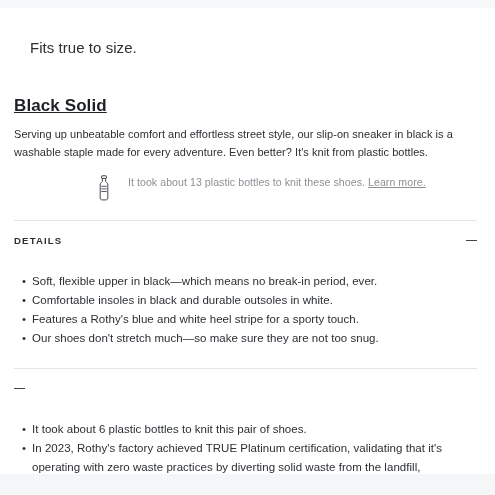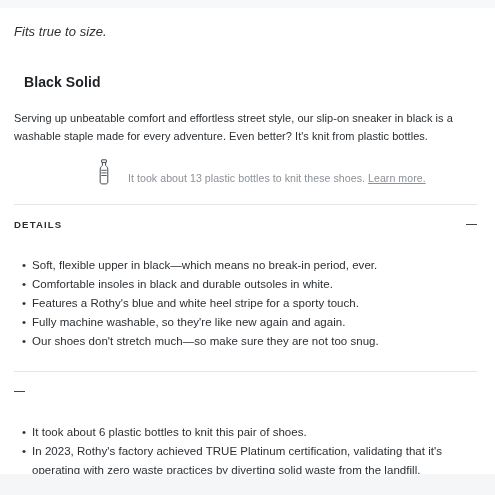--- a/index.html
+++ b/index.html
@@ -44,52 +44,52 @@
   .content {
     position: absolute;
     top: 8px; left: 0;
     width: 495px;
     padding: 0 14px 0 14px;
     box-sizing: border-box;
   }
 
   
   .fit-note {
-    font-size: 13px;
+    font-size: 15px;
     line-height: 16px;
     color: #2b2f33;
-    margin: 0;
+    margin: 16px;
     padding-top: 16px;
     letter-spacing: 0.05px;
-    font-style: italic;
   }
 
   .color-name {
-    font-size: 14px;
+    font-size: 17px;
     font-weight: bold;
     color: #1d2125;
-    margin: 10px;
+    margin: 0;
     padding-top: 24px;
     letter-spacing: 0.1px;
+    text-decoration: underline;
   }
 
   .product-desc {
     font-size: 11px;
     line-height: 17.5px;
     color: #2b2f33;
     margin: 0;
     padding-top: 10px;
     max-width: 448px;
     letter-spacing: 0.04px;
   }
 
   
   .bottle-callout {
     display: flex;
-    align-items: flex-end;
+    align-items: flex-start;
     padding-top: 14px;
     padding-left: 82px;
   }
   .bottle-icon {
     width: 16px;
     height: 26px;
     flex: 0 0 auto;
     display: block;
   }
   .bottle-caption {
@@ -211,21 +211,20 @@
     <div class="divider" style="margin-top:19px;"></div>
     <div class="section">
       <div class="section-head">
         <span class="section-title">DETAILS</span>
         <span class="minus-icon"></span>
       </div>
       <ul class="bullets" id="details-list">
         <li><span>Soft, flexible upper in black—which means no break-in period, ever.</span></li>
         <li><span>Comfortable insoles in black and durable outsoles in white.</span></li>
         <li><span>Features a Rothy's blue and white heel stripe for a sporty touch.</span></li>
-        <li><span>Fully machine washable, so they're like new again and again.</span></li>
         <li><span>Our shoes don't stretch much—so make sure they are not too snug.</span></li>
       </ul>
     </div>
 
     <div class="divider"></div>
     <div class="section">
       <div class="section-head">
         <span class="minus-icon"></span>
       </div>
       <ul class="bullets" id="sustainability-list">

